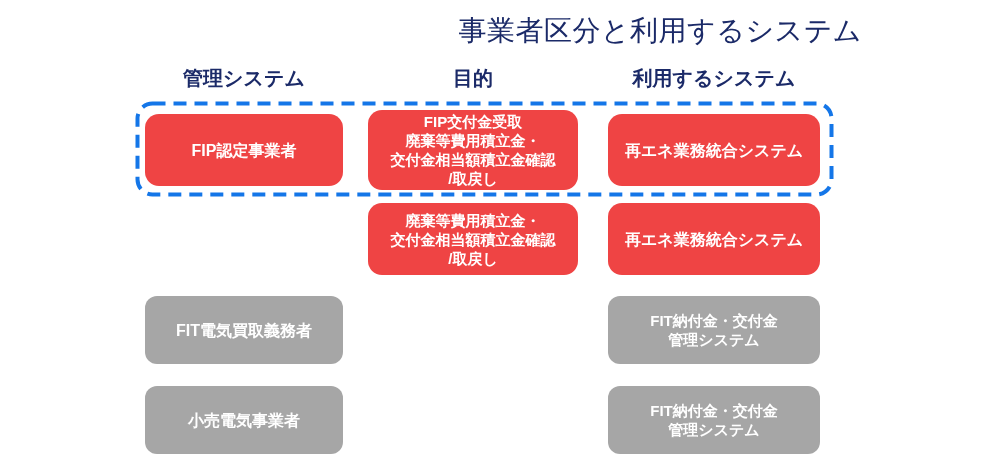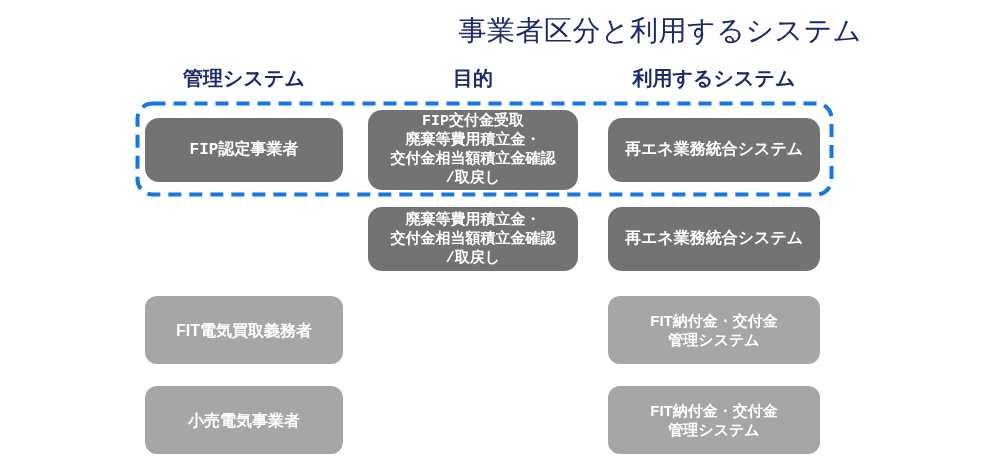--- a/index.html
+++ b/index.html
@@ -64,24 +64,24 @@
     align-items: center;
     justify-content: center;
     text-align: center;
     color: #ffffff;
     font-weight: 700;
     font-size: 16px;
     line-height: 19px;
     padding: 4px 8px;
     white-space: pre-line;
   }
-  .blue { background: #737373; font-family: Liberation Mono, monospace; }
+  .blue { background: #ef4444; }
   .gray { background: #A6A6A6; border-radius: 12px; }
   .h80 { height: 80px; font-size: 15px; }
-  .h72 { height: 64px; }
+  .h72 { height: 72px; }
   .h68 { height: 68px; }
   .multiline { font-size: 15px; }
   .frame {
     position: absolute;
     left: 135px;
     top: 101px;
     width: 699px;
     height: 96px;
     pointer-events: none;
   }

